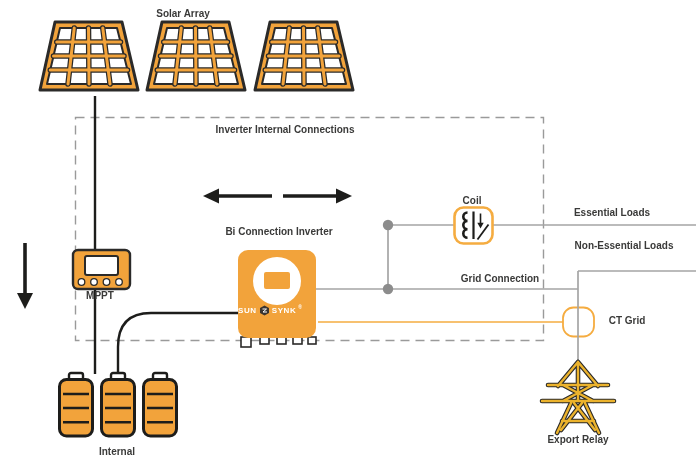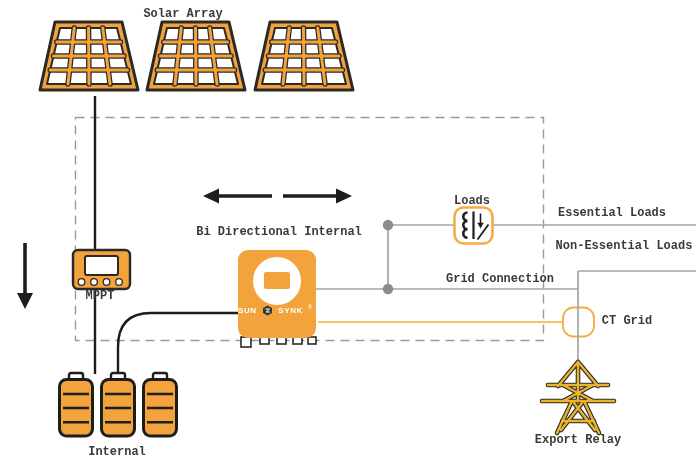--- a/index.html
+++ b/index.html
@@ -3,27 +3,26 @@
 <meta charset="utf-8">
 <style>
   html,body{margin:0;padding:0;background:#fff;}
   .stage{
     position:relative;width:697px;height:465px;background:#ffffff;
     font-family:"Liberation Sans",sans-serif;overflow:hidden;
   }
   .layer{position:absolute;left:0;top:0;}
   .lbl{
     position:absolute;transform:translateX(-50%);
-    font-size:12px;font-weight:bold;color:#3A3A39;white-space:nowrap;
+    font-size:10px;font-weight:bold;color:#3A3A39;white-space:nowrap;
     line-height:1.1;
-    font-family:Liberation Mono, monospace;
   }
   .logo{
     position:absolute;left:238px;top:303px;width:74px;height:14px;
-    display:flex;align-items:center;justify-content:space-between;gap:2px;
+    display:flex;align-items:center;justify-content:flex-start;gap:2px;
     color:#ffffff;font-size:8px;font-weight:bold;letter-spacing:0.6px;
   }
   .logo .reg{font-size:5px;vertical-align:super;position:relative;top:-3px;letter-spacing:0;}
   .hex{display:block;}
 </style>
 </head>
 <body>
 
 <div class="stage">
 
@@ -124,23 +123,24 @@
                M548 385 H608
                M563 385 L593 401 M593 385 L563 401
                M542 401 H614
                M572 401 L557 433 M584 401 L599 433
                M574 403 L595 430 M582 403 L561 430
                M562 421 H594" stroke="#ECB32D" stroke-width="2.4"></path>
     </g>
   </svg>
 
   <div class="lbl" style="left:183px;top:8px">Solar Array</div>
-  <div class="lbl" style="left:279px;top:226px">Bi Directional Internal</div>
+  <div class="lbl" style="left:285px;top:124px">Inverter Internal Connections</div>
+  <div class="lbl" style="left:279px;top:226px">Bi Connection Inverter</div>
   <div class="lbl" style="left:100px;top:290px">MPPT</div>
-  <div class="lbl" style="left:472px;top:195px">Loads</div>
+  <div class="lbl" style="left:472px;top:195px">Coil</div>
   <div class="lbl" style="left:612px;top:207px">Essential Loads</div>
   <div class="lbl" style="left:624px;top:240px">Non-Essential Loads</div>
   <div class="lbl" style="left:500px;top:273px">Grid Connection</div>
   <div class="lbl" style="left:627px;top:315px">CT Grid</div>
   <div class="lbl" style="left:578px;top:434px">Export Relay</div>
   <div class="lbl" style="left:117px;top:446px">Internal</div>
 
   <div class="logo">
     <span>SUN</span>
     <svg class="hex" width="11" height="11" viewBox="0 0 11 11">

